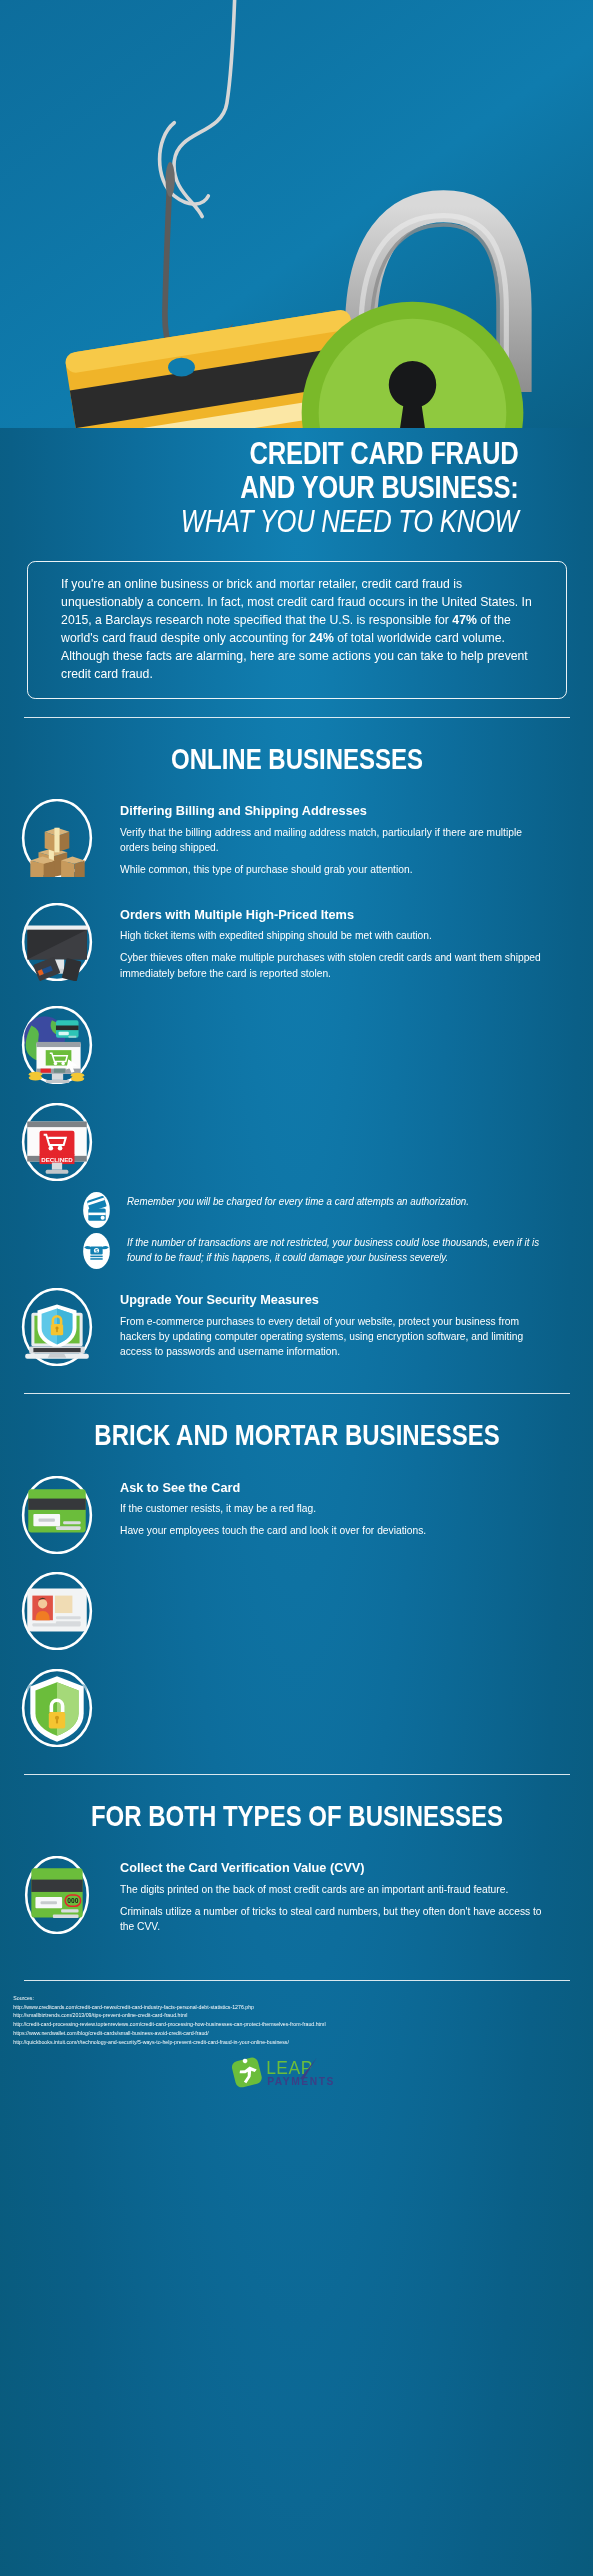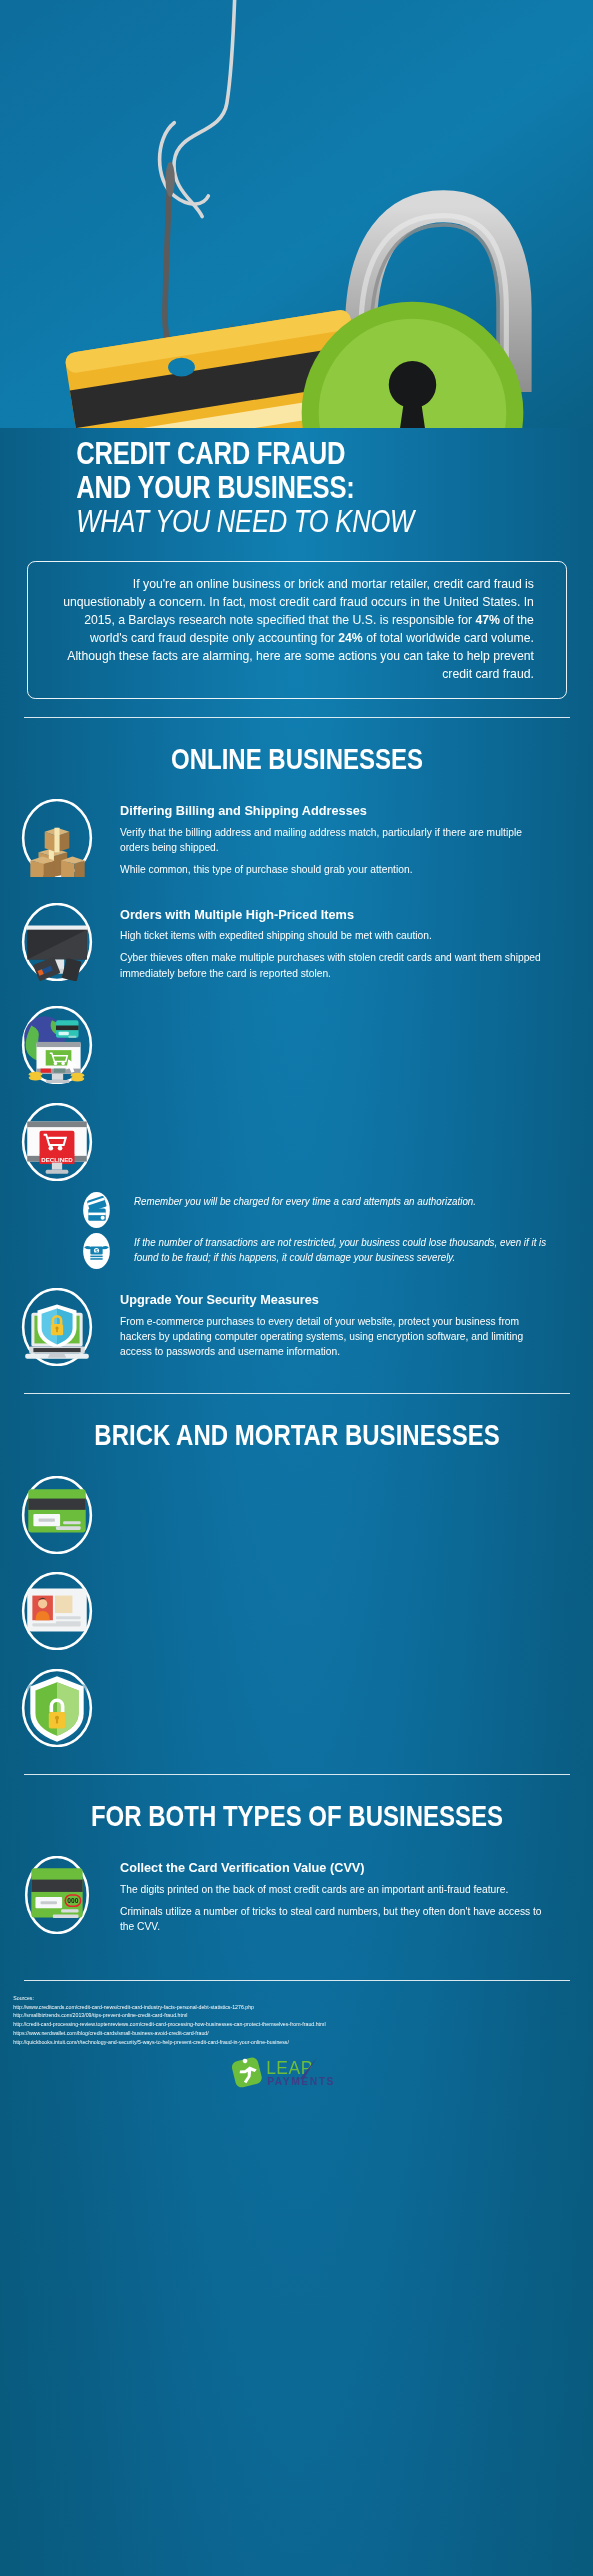--- a/index.html
+++ b/index.html
@@ -24,21 +24,21 @@
   
   .hero {
     position: relative;
     height: 428px;
     width: 100%;
   }
   .hero svg { position: absolute; left: 0; top: 0; }
 
   
   .title-block {
-    text-align: left;
+    text-align: right;
     padding: 9.3px 20.6px 5.2px 20.6px;
   }
   .title-line {
     font-family: "Liberation Sans Narrow", "Liberation Sans", sans-serif;
     font-weight: bold;
     font-size: 32px;
     line-height: 1.06;
     letter-spacing: -0.3px;
     text-transform: uppercase;
     transform: scaleX(0.80);
@@ -46,21 +46,21 @@
     white-space: nowrap;
   }
   .title-line.italic { font-style: italic; font-weight: normal; }
 
   
   .intro-wrap { padding: 16.5px 27px 0 27px; }
   .intro-box {
     border: 1.5px solid rgba(255,255,255,0.92);
     border-radius: 8.2px;
     padding: 13.4px 17.5px 15.5px 17.5px;
-    text-align: right;
+    text-align: left;
   }
   .intro-box p {
     font-family: "Liberation Sans Narrow", "Liberation Sans", sans-serif;
     font-size: 13px;
     line-height: 1.38;
     transform: scaleX(0.94);
     transform-origin: center;
   }
   .intro-box b { font-weight: bold; }
 
@@ -115,21 +115,21 @@
     margin-bottom: 6.7px;
     transform: scaleX(0.95);
     transform-origin: left center;
   }
 
   
   .notes { padding: 1px 26px 5.2px 82px; }
   .note {
     display: flex;
     align-items: flex-start;
-    gap: 23px;
+    gap: 16px;
     margin-bottom: 3.1px;
   }
   .note-icon { flex: 0 0 29px; height: 38px; }
   .note-text {
     flex: 1 1 auto;
     font-family: "Liberation Sans Narrow", "Liberation Sans", sans-serif;
     font-style: italic;
     font-size: 10.3px;
     line-height: 1.42;
     padding-top: 4.1px;
@@ -397,20 +397,25 @@
       <svg width="78" height="78" viewBox="0 0 152 152">
         <ellipse cx="76" cy="76" rx="66" ry="74" fill="none" stroke="#ffffff" stroke-width="5"></ellipse>
         <rect x="20" y="26" width="112" height="84" rx="6" fill="#6bbd3b"></rect>
         <rect x="20" y="44" width="112" height="22" fill="#36383b"></rect>
         <rect x="30" y="74" width="52" height="24" rx="2" fill="#f7f8f9"></rect>
         <rect x="40" y="83" width="32" height="6" rx="2" fill="#c7cbce"></rect>
         <rect x="88" y="88" width="34" height="6" rx="2" fill="#d9dcdf"></rect>
         <rect x="74" y="98" width="48" height="7" rx="2" fill="#d9dcdf"></rect>
       </svg>
     </div>
+    <div class="item-body">
+      <div class="item-title">Ask to See the Card</div>
+      <p>If the customer resists, it may be a red flag.</p>
+      <p>Have your employees touch the card and look it over for deviations.</p>
+    </div>
   </div>
 
   <div class="item">
     <div class="item-icon">
       <svg width="78" height="78" viewBox="0 0 152 152">
         <ellipse cx="76" cy="76" rx="66" ry="74" fill="none" stroke="#ffffff" stroke-width="5"></ellipse>
         <rect x="18" y="32" width="116" height="84" rx="8" fill="#f2f4f5"></rect>
         <rect x="28" y="46" width="40" height="48" fill="#e05245"></rect>
         <rect x="72" y="46" width="34" height="34" fill="#f0dcb4"></rect>
         <circle cx="48" cy="62" r="9" fill="#f3c99a"></circle>

